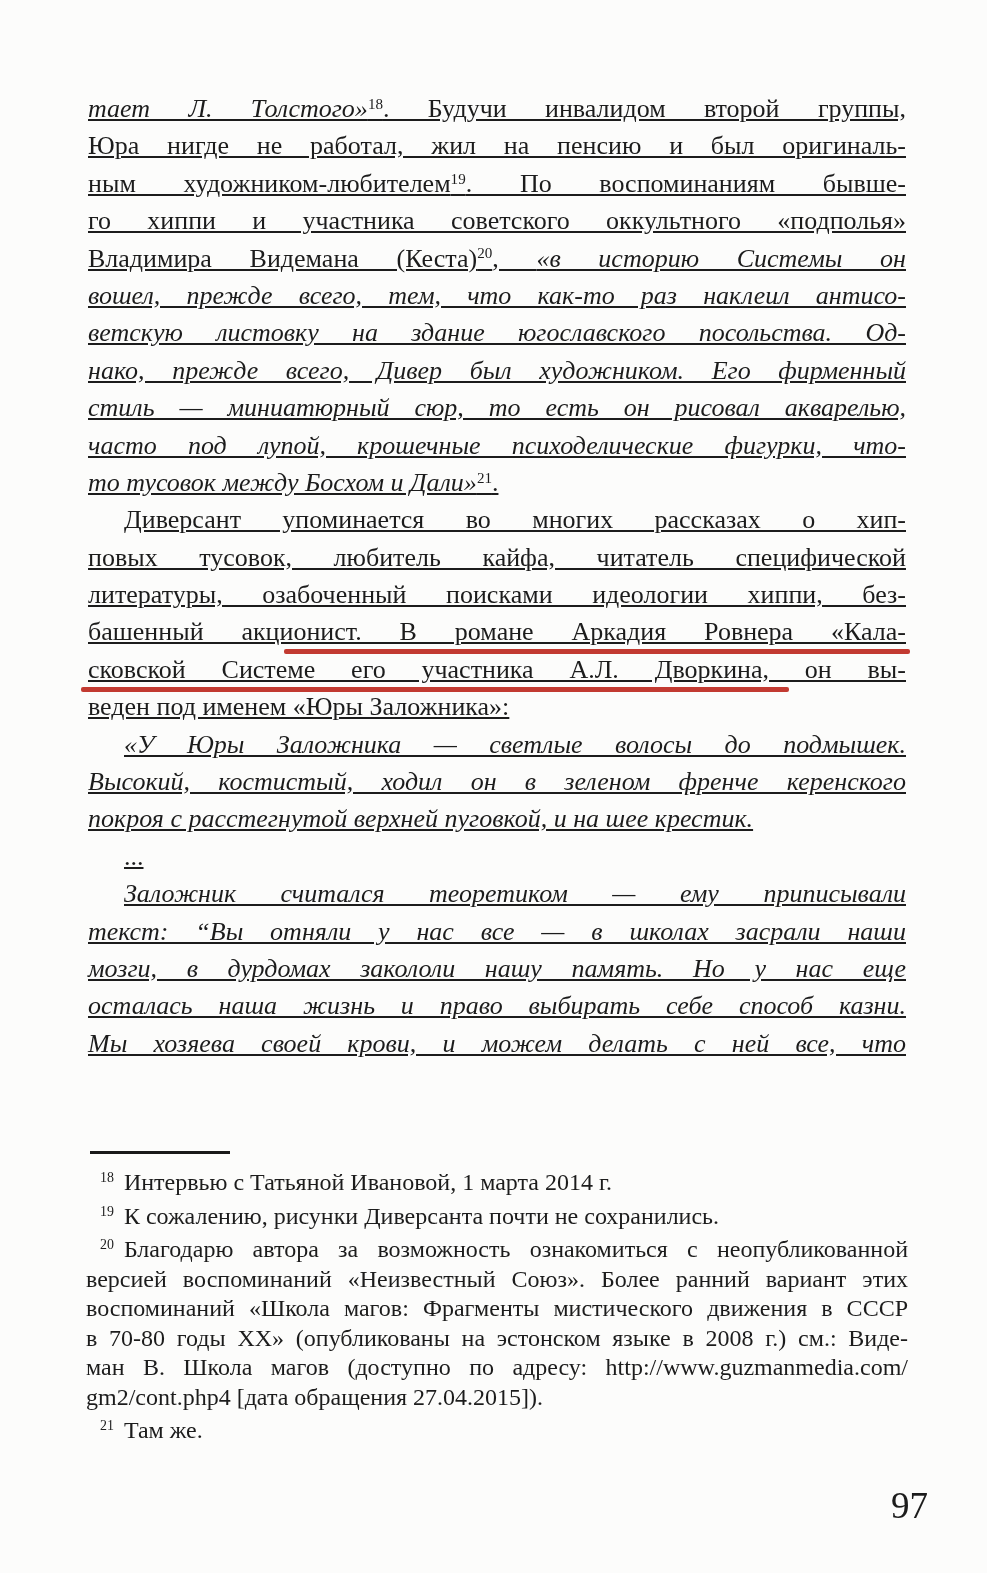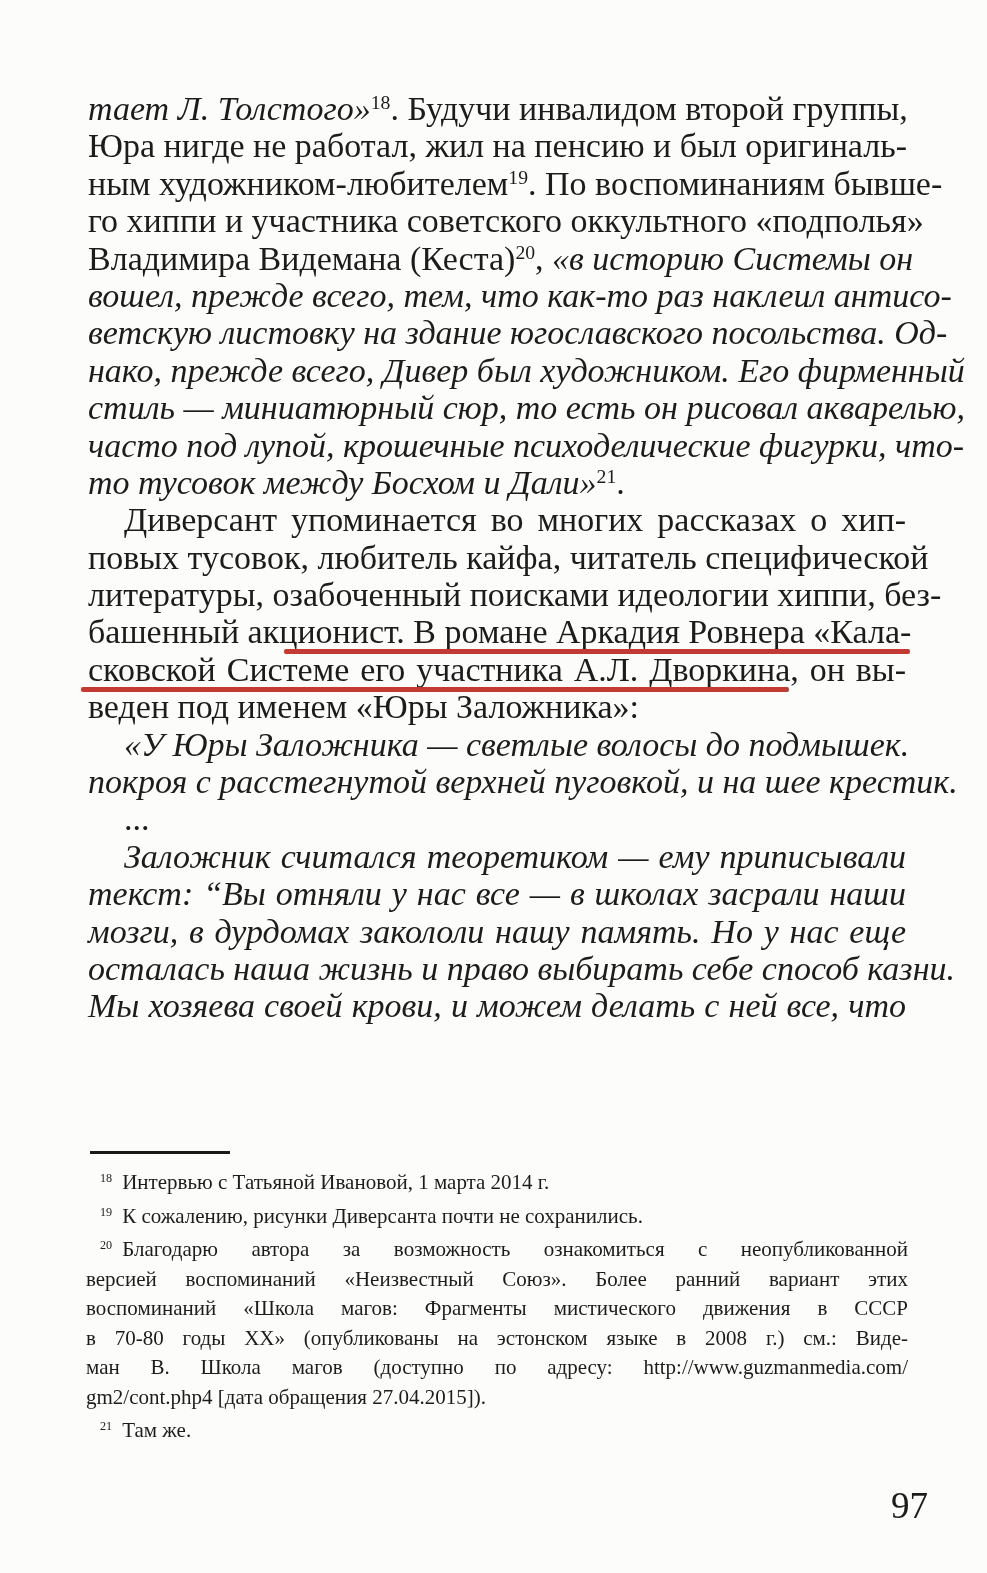--- a/index.html
+++ b/index.html
@@ -6,21 +6,22 @@
   .page{
     position:relative;
     width:987px;height:1573px;
     background:var(--paper,#fcfcfb);
     font-family:"Liberation Serif","DejaVu Serif",serif;
     color:var(--ink,#1c1c1c);
     overflow:hidden;
   }
   .bodytext{
     position:absolute;left:88px;top:90px;width:818px;
-    font-size:34px;
+    font-size:26px;
+    text-decoration:underline;
   }
   .bodytext .line{
     position:relative;
     height:37.4px;line-height:37.4px;
     text-align:justify;text-align-last:justify;
     white-space:nowrap;
   }
   .bodytext .line.end{text-align-last:left;}
   .bodytext .line.ind{text-indent:36px;}
   .it{font-style:italic;}
@@ -31,21 +32,21 @@
   .redline{
     position:absolute;height:5px;border-radius:2px;
     background:var(--red,#c23a31);
   }
   .fn-rule{
     position:absolute;left:90px;top:1151px;width:140px;height:3px;
     background:#191919;
   }
   .footnotes{
     position:absolute;left:86px;top:1164px;width:822px;
-    font-size:21px;
+    font-size:24px;
     font-family:Liberation Serif, serif;
   }
   .footnotes .fn{margin-top:4px;}
   .footnotes .line{
     position:relative;height:29.5px;line-height:29.5px;
     text-align:justify;text-align-last:justify;white-space:nowrap;
   }
   .footnotes .line.end{text-align-last:left;}
   .footnotes .line.ind{text-indent:14px;}
   .footnotes sup{margin-right:10px;}
@@ -75,20 +76,21 @@
       <div class="para">
         <div class="line ind"><span>Диверсант упоминается во многих рассказах о хип-</span></div>
         <div class="line"><span>повых тусовок, любитель кайфа, читатель специфической</span></div>
         <div class="line"><span>литературы, озабоченный поисками идеологии хиппи, без-</span></div>
         <div class="line"><span>башенный акционист. В романе Аркадия Ровнера «Кала-</span><div class="redline" style="left: 24%; width: 76.5%; top: 36px;"></div></div>
         <div class="line"><span>сковской Системе его участника А.Л. Дворкина, он вы-</span><div class="redline" style="left: -0.8%; width: 86.5%; top: 36px;"></div></div>
         <div class="line end"><span>веден под именем «Юры Заложника»:</span></div>
       </div>
       <div class="para">
         <div class="line ind"><span class="it">«У Юры Заложника — светлые волосы до подмышек.</span></div>
+        <div class="line"><span class="it">Высокий, костистый, ходил он в зеленом френче керенского</span></div>
         <div class="line end"><span class="it">покроя с расстегнутой верхней пуговкой, и на шее крестик.</span></div>
       </div>
       <div class="para">
         <div class="line ind end"><span>...</span></div>
       </div>
       <div class="para">
         <div class="line ind"><span class="it">Заложник считался теоретиком — ему приписывали</span></div>
         <div class="line"><span class="it">текст: “Вы отняли у нас все — в школах засрали наши</span></div>
         <div class="line"><span class="it">мозги, в дурдомах закололи нашу память. Но у нас еще</span></div>
         <div class="line"><span class="it">осталась наша жизнь и право выбирать себе способ казни.</span></div>

